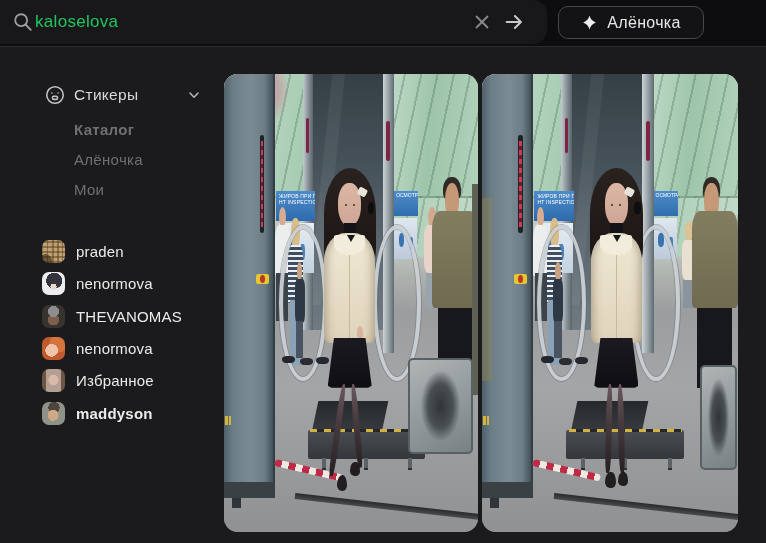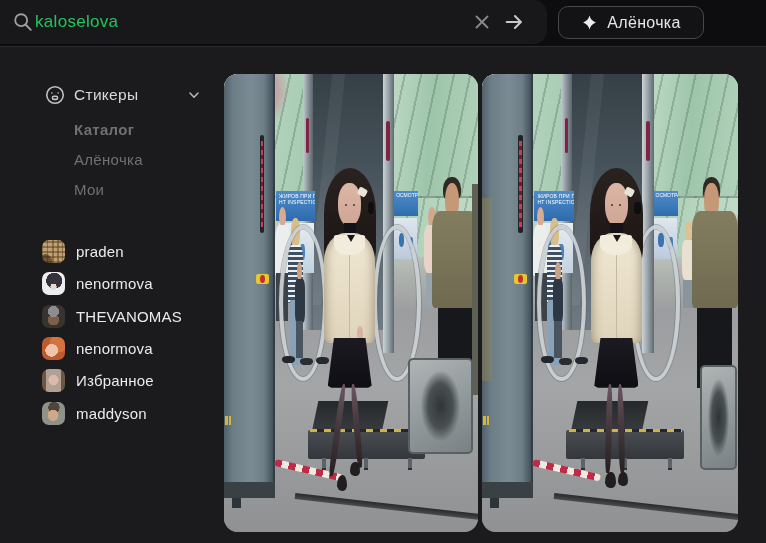--- a/index.html
+++ b/index.html
@@ -24,21 +24,21 @@
 
   
   .sidebar { position:absolute; left:0; top:47px; width:224px; height:480px; }
   .section-row { position:absolute; left:44px; top:36px; width:156px; height:24px; display:flex; align-items:center; cursor:pointer; }
   .section-icon { width:22px; height:22px; flex:0 0 22px; }
   .section-label { margin-left:8px; font-size:15.5px; color:#d9d9d9; letter-spacing:.3px; flex:1; }
   .chevron { width:12px; height:12px; flex:0 0 12px; }
   .sub-item { position:absolute; left:74px; height:20px; font-size:15px; color:#707072; letter-spacing:.3px; cursor:pointer; }
   .sub-0 { top:74px;font-weight:bold; } .sub-1 { top:104px; } .sub-2 { top:134px; }
   .user-row { position:absolute; left:42px; display:flex; align-items:center; gap:11px; height:24px; cursor:pointer; }
-  .u-0{top:192px;} .u-1{top:224px;} .u-2{top:257px;} .u-3{top:289px;} .u-4{top:321px;} .u-5{top:354px;}
+  .u-0{top:192px;} .u-1{top:224px;} .u-2{top:257px;} .u-3{top:289px;} .u-4{top:321px;} .u-5{top:354px;font-weight:bold;}
   .avatar { width:23px; height:23px; border-radius:7px; flex:0 0 23px; }
   .user-name { font-size:15px; color:#eceaea; letter-spacing:.2px; white-space:nowrap; }
   .av-0 { background-color:#bfa274;
     background-image:radial-gradient(circle at 15% 90%, rgba(40,30,15,.55) 0 22%, rgba(0,0,0,0) 23%),
       repeating-linear-gradient(90deg, rgba(92,62,30,.5) 0 1.5px, rgba(0,0,0,0) 1.5px 5px),
       repeating-linear-gradient(0deg, rgba(92,62,30,.5) 0 1.5px, rgba(0,0,0,0) 1.5px 5px); }
   .av-1 { background-color:#ededf0;
     background-image:radial-gradient(circle at 50% 64%, #ead8cf 0 16%, rgba(0,0,0,0) 17%),
       radial-gradient(circle at 53% 38%, #34333b 0 42%, rgba(0,0,0,0) 43%); }
   .av-2 { background-color:#37332f;

